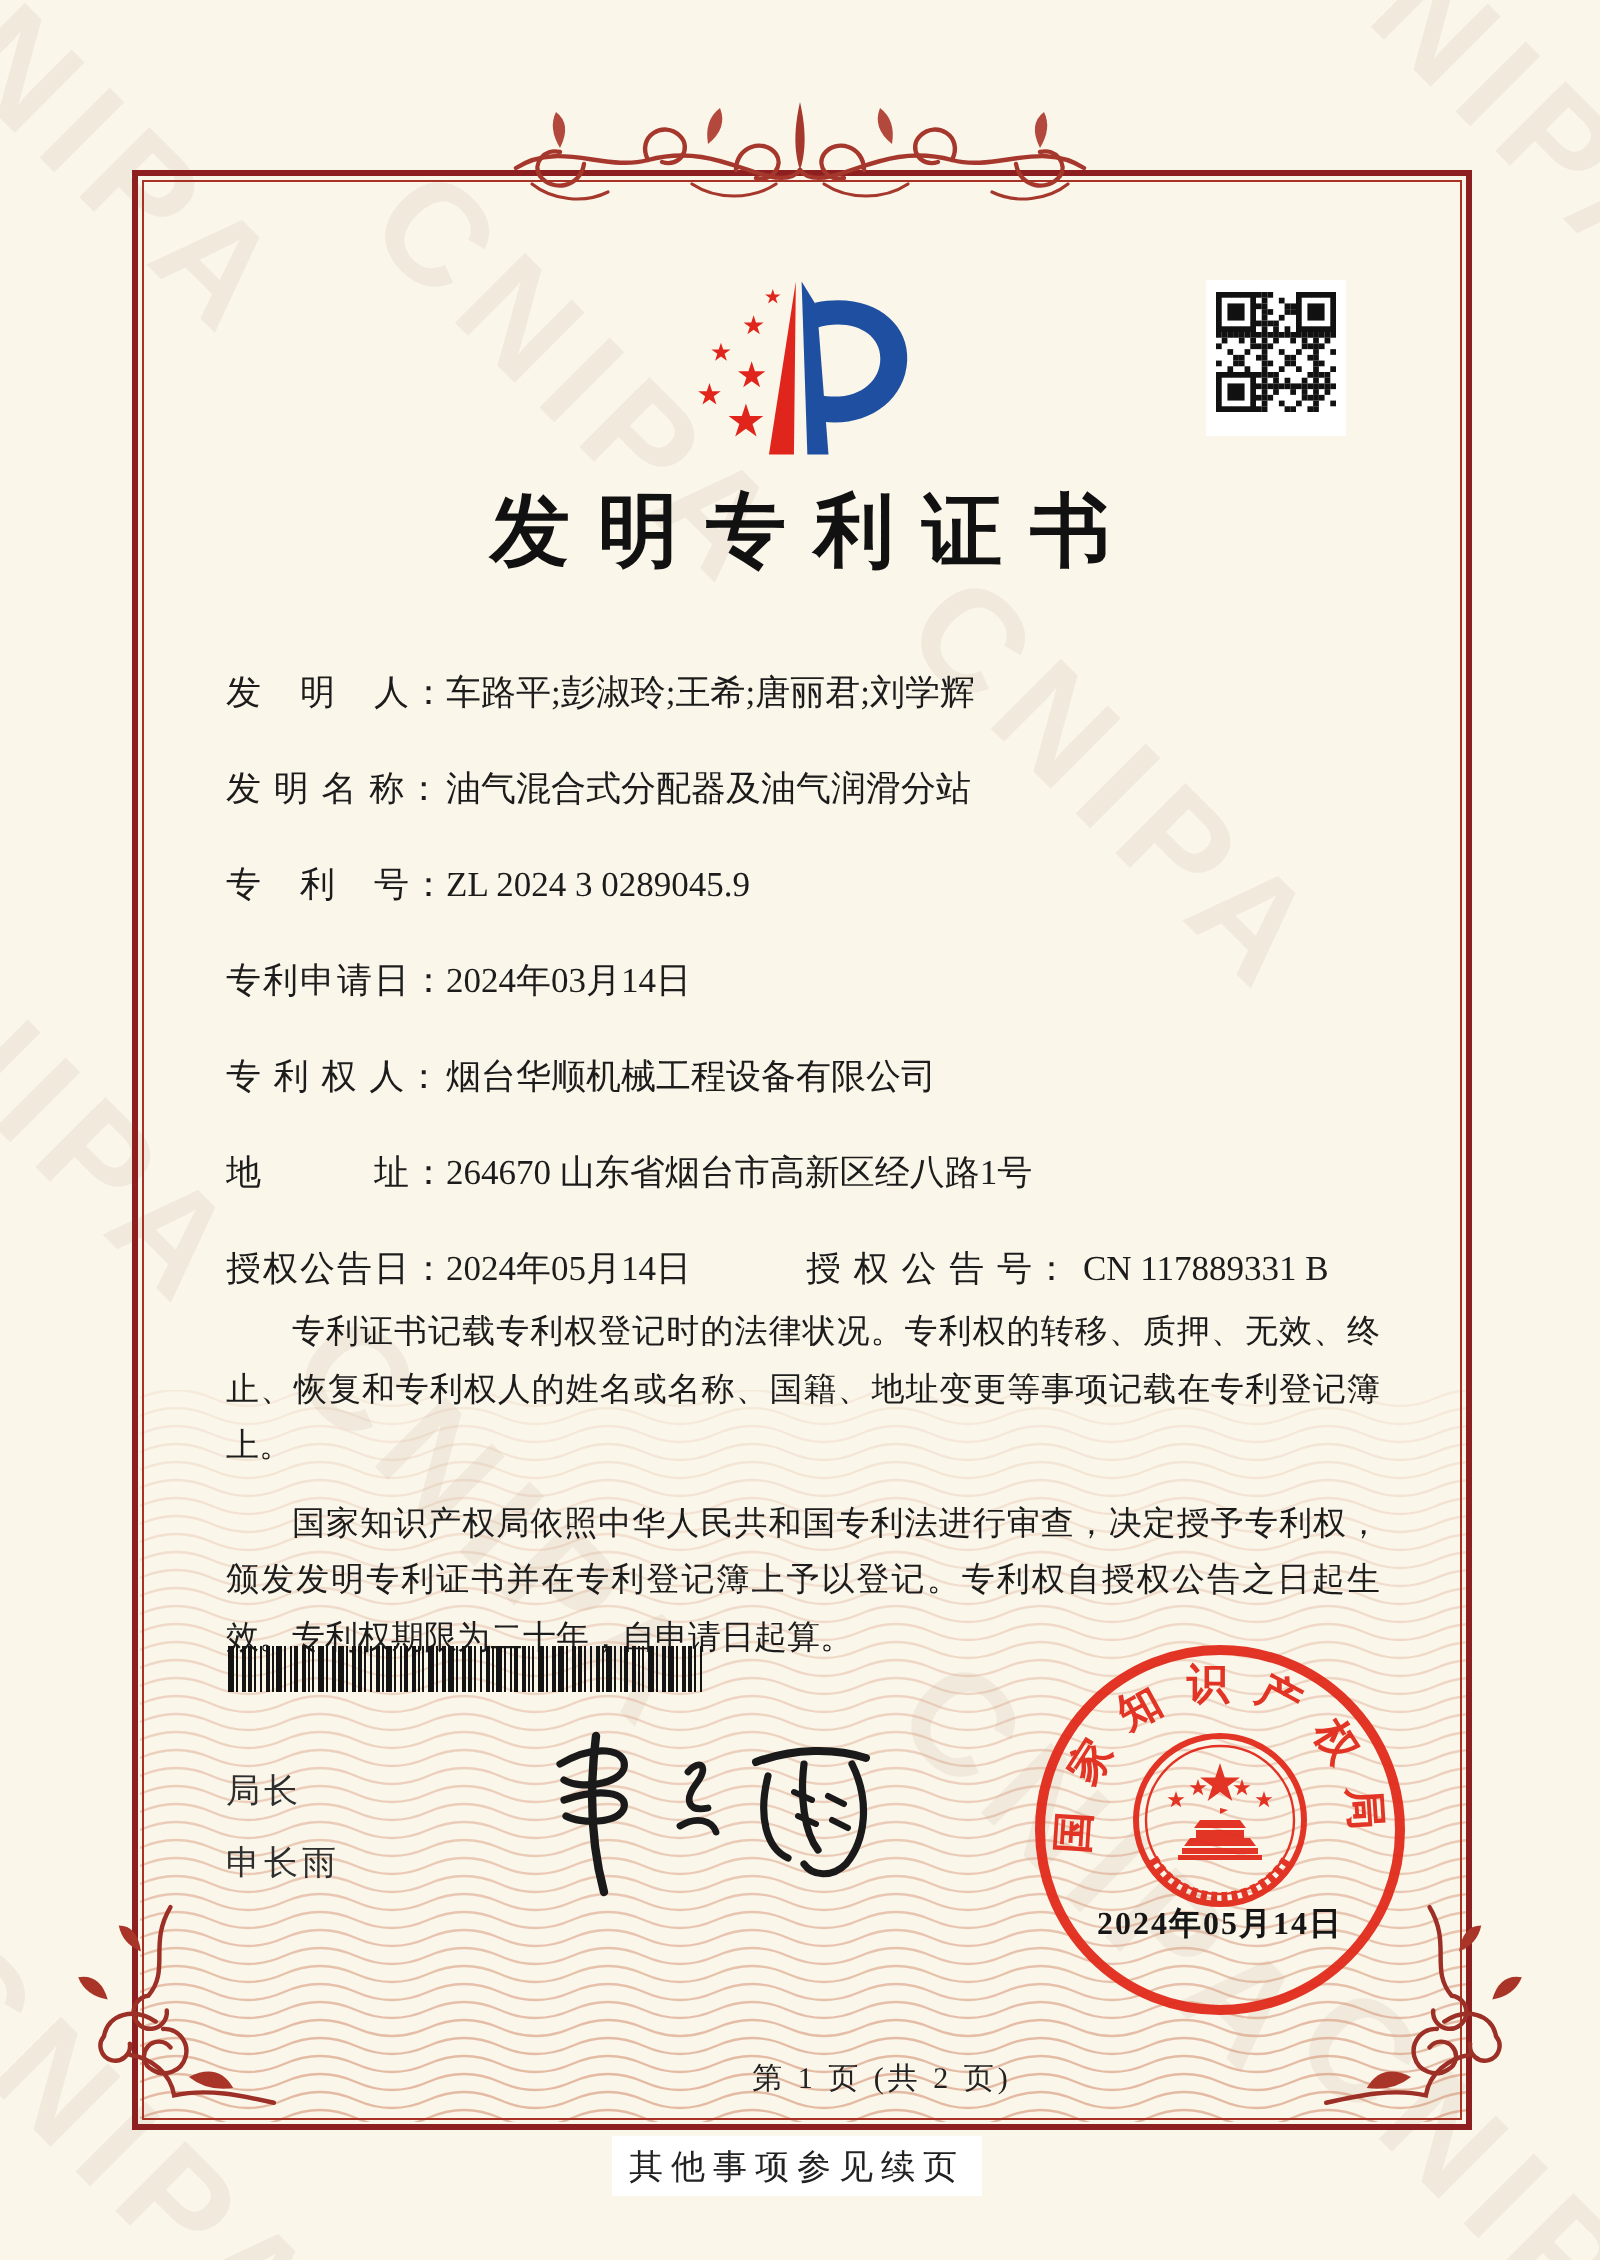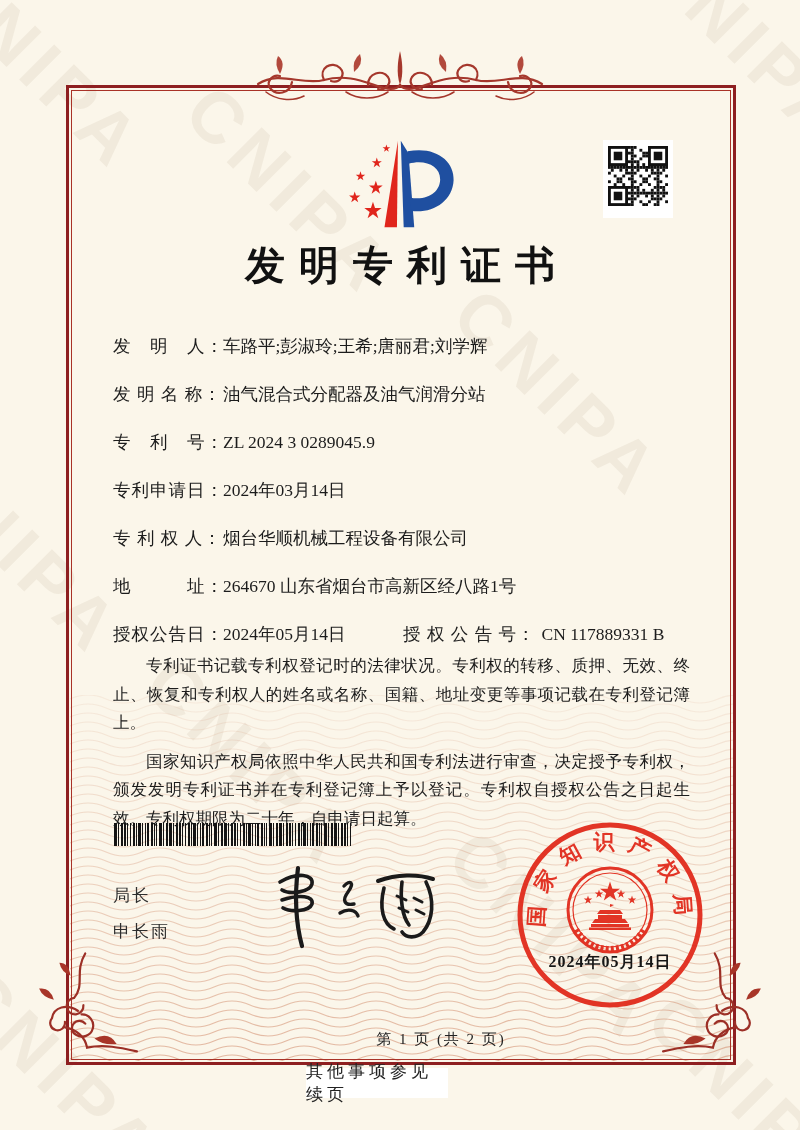--- a/index.html
+++ b/index.html
@@ -54,21 +54,21 @@
             font-size:17px;font-weight:500;color:#2e2e2e;letter-spacing:2px;}
   #sig{position:absolute;left:252px;top:852px;}
 
   
   #seal{position:absolute;left:513px;top:818px;opacity:0.94;}
   #seal-date{position:absolute;left:513px;top:952px;width:194px;text-align:center;
              font-size:16px;font-weight:700;letter-spacing:1px;color:#161616;}
 
   
   #page-num{position:absolute;left:0;top:1030px;width:800px;text-align:center;font-size:15px;color:#222;letter-spacing:2px;padding-left:41px;}
-  #note-strip{position:absolute;left:306px;top:1068px;width:142px;height:30px;background:#ffffff;
+  #note-strip{position:absolute;left:306px;top:1068px;width:185px;height:30px;background:#ffffff;
               display:flex;align-items:center;justify-content:center;}
   #note-strip span{font-size:17px;letter-spacing:4px;color:#222;}
 </style>
 </head>
 <body>
 
 <div id="page">
 
   <span class="wm" style="left:40px;top:65px">CNIPA</span>
   <span class="wm" style="left:290px;top:190px">CNIPA</span>

